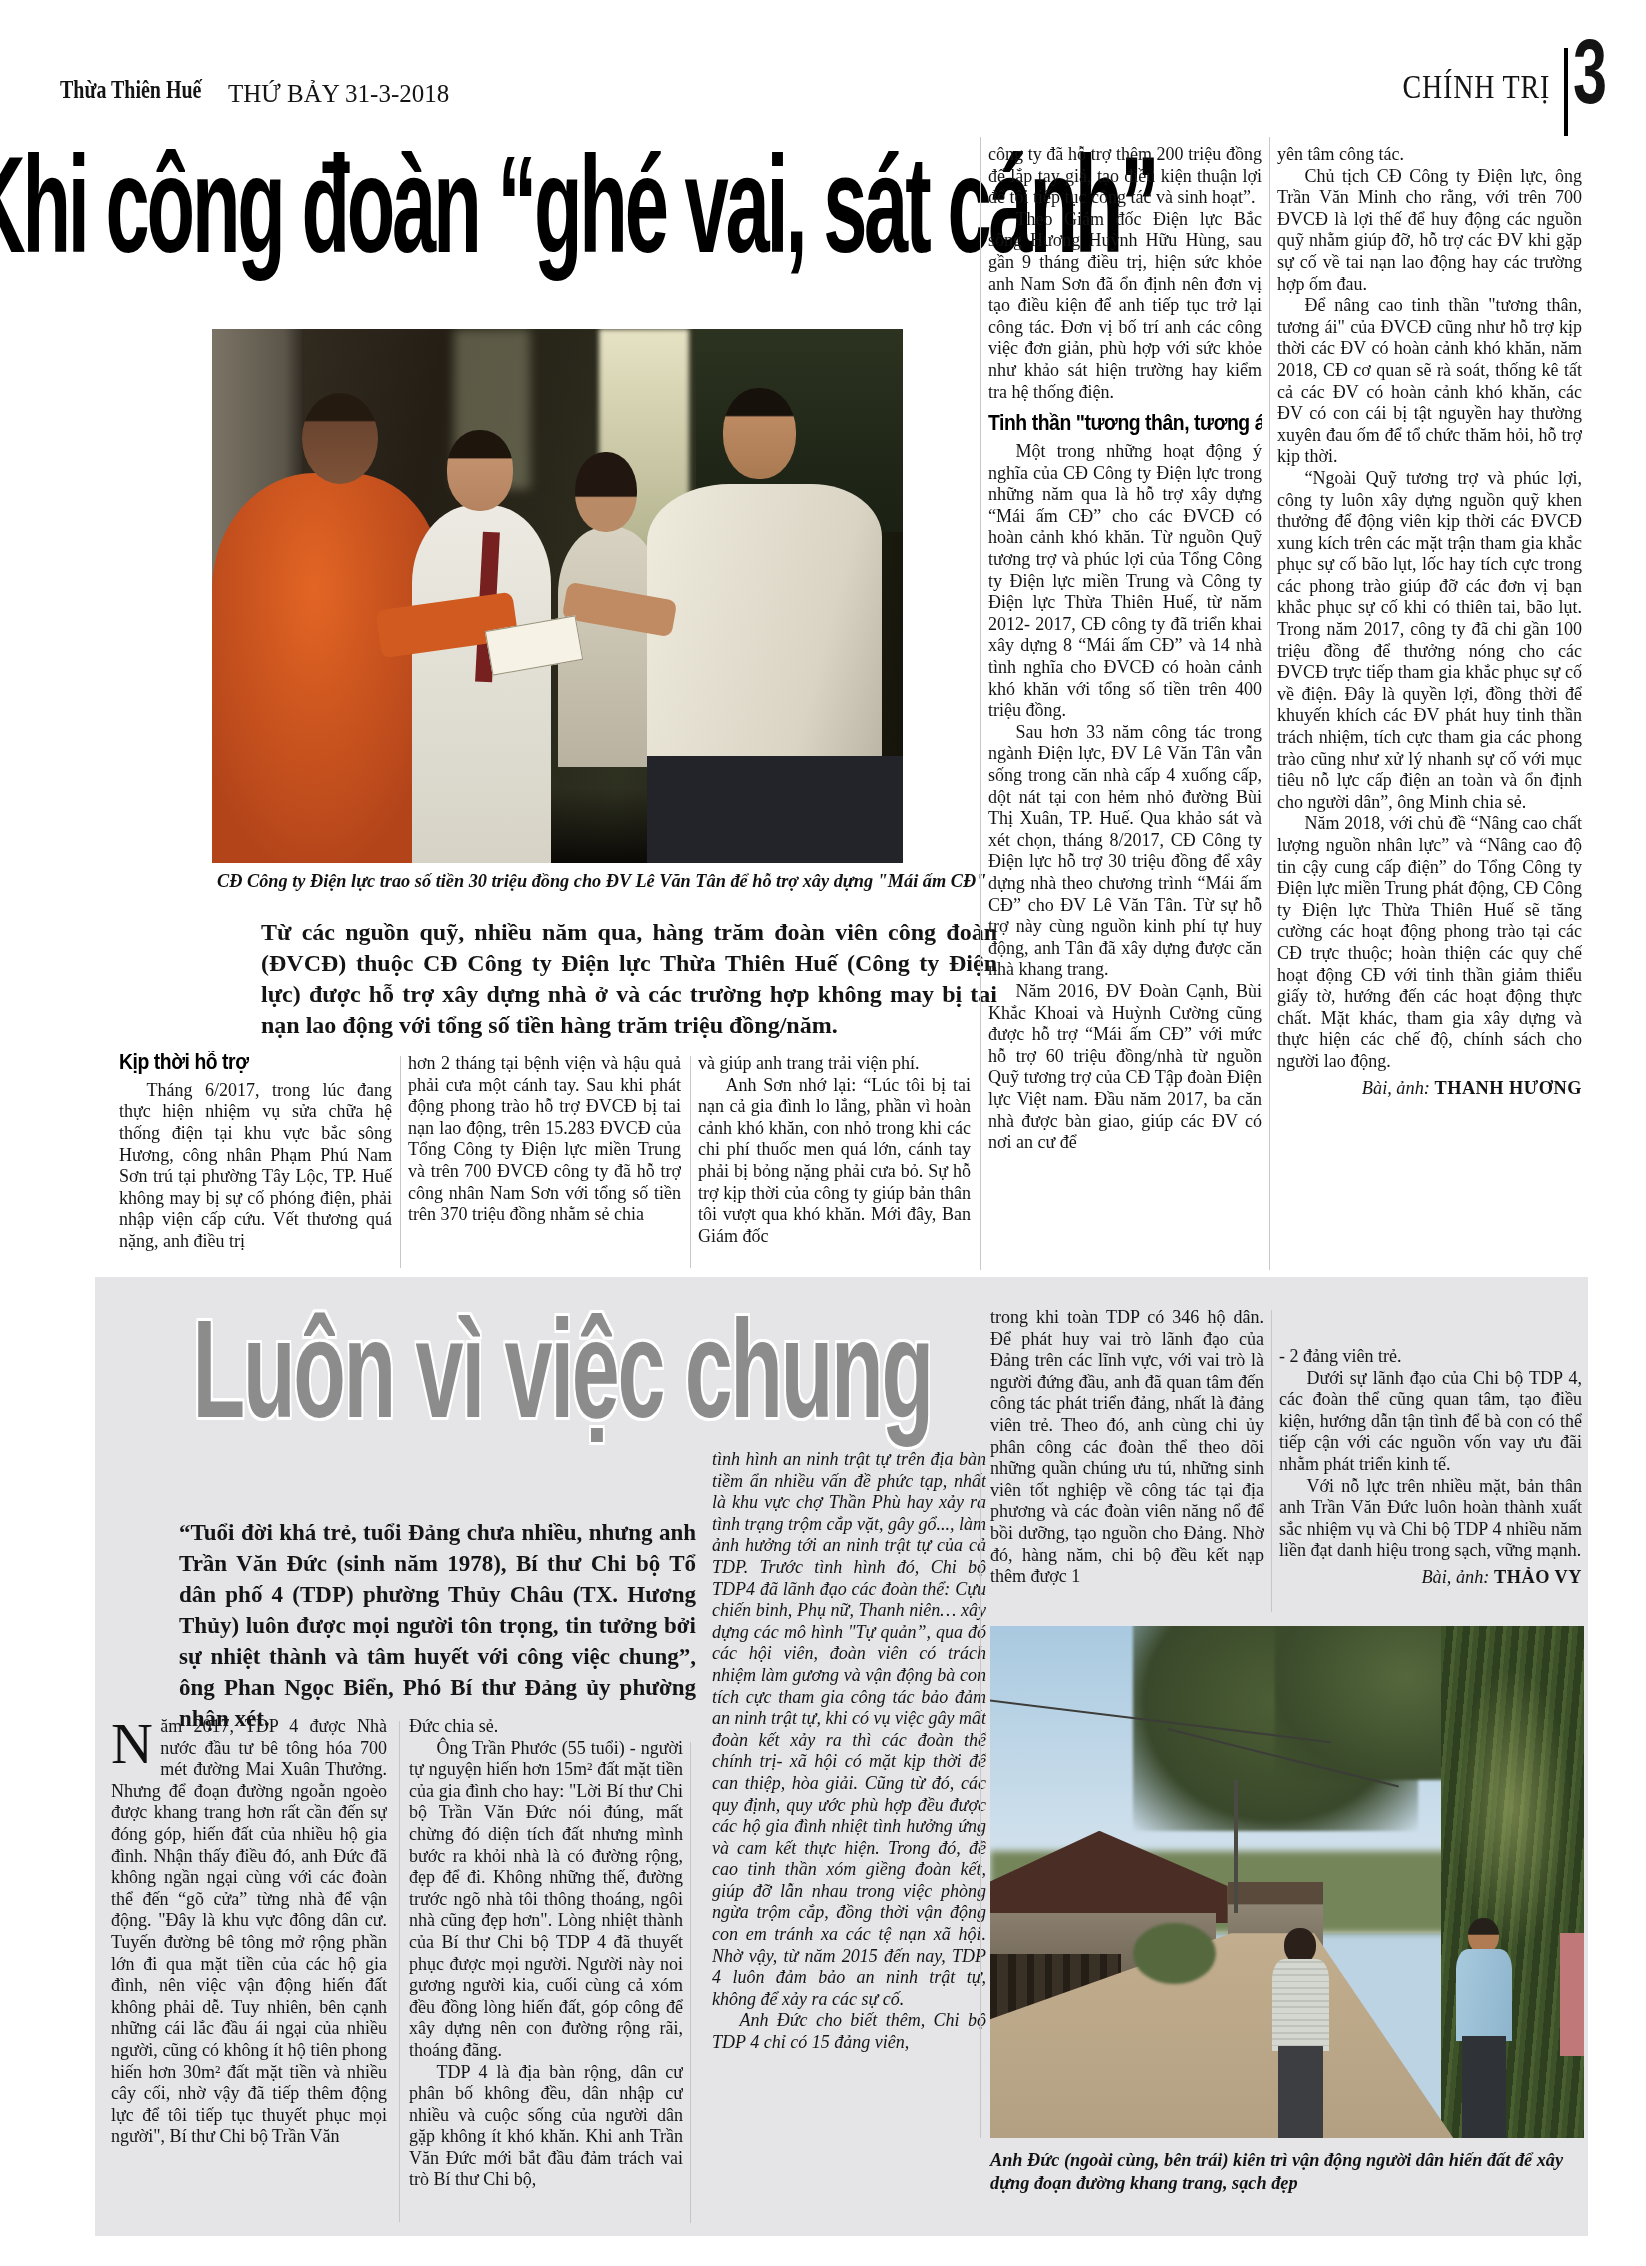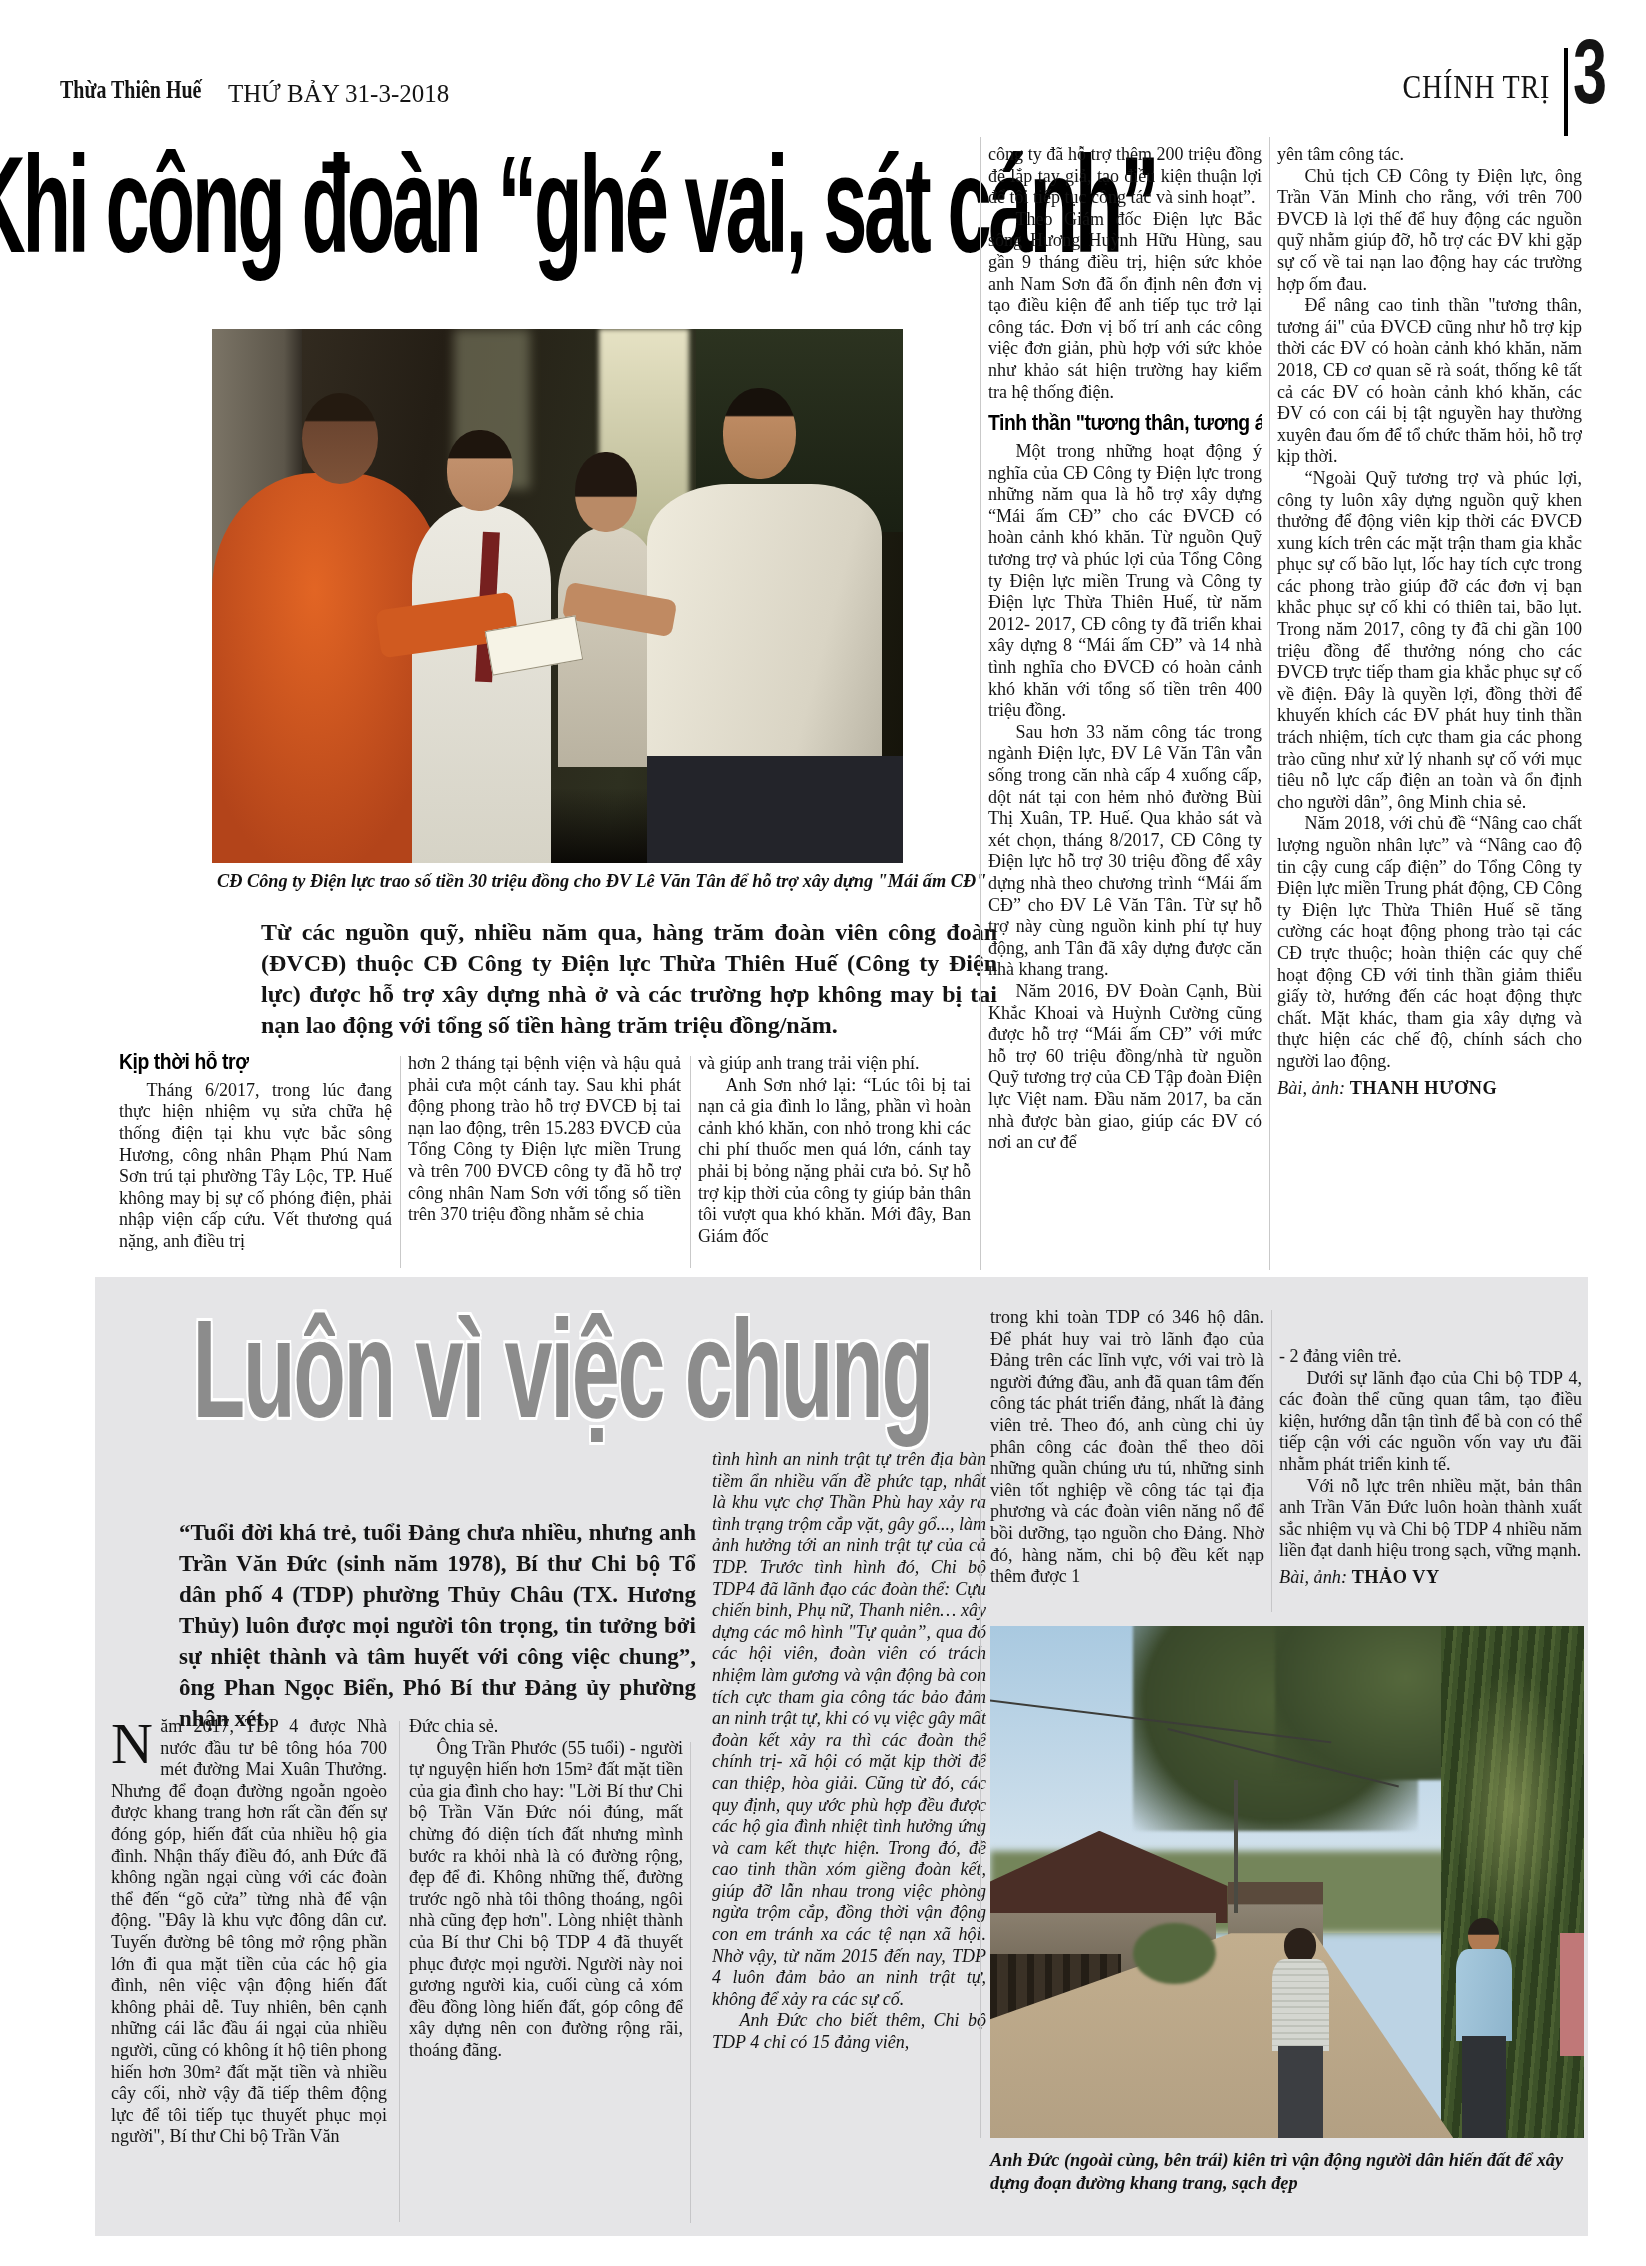--- a/index.html
+++ b/index.html
@@ -6,21 +6,21 @@
   body{width:1647px;height:2267px;position:relative;background:#ffffff;overflow:hidden;
        font-family:"Liberation Serif",serif;color:#141414;}
   .abs{position:absolute;}
   .body-text{font-family:"Liberation Serif",serif;font-size:18px;line-height:21.6px;
              text-align:justify;color:#141414;overflow:hidden;}
   .body-text p{margin:0;}
   .body-text p.ind{text-indent:27.4px;}
   .subhead{font-family:"Liberation Sans",sans-serif;font-weight:bold;font-size:22px;
            letter-spacing:-0.5px;transform:scaleX(0.88);transform-origin:0 50%;
            white-space:nowrap;margin:0 0 7.3px 0;color:#000;}
-  .byline{text-align:left;margin-top:5.5px;font-size:18.3px;}
+  .byline{text-align:right;margin-top:5.5px;font-size:18.3px;}
   .byline .lbl{font-style:italic;}
   .byline .nm{font-weight:bold;letter-spacing:0.5px;}
   .cap{font-family:"Liberation Serif",serif;font-style:italic;font-weight:bold;
        font-size:18.3px;line-height:23px;color:#111;}
   .colrule{position:absolute;width:0.9px;background:#c9c9c9;}
   .hl-wrap{display:flex;justify-content:center;align-items:flex-start;overflow:visible;}
   .hl-inner{font-family:"Liberation Sans",sans-serif;font-weight:bold;white-space:nowrap;
             transform-origin:50% 0;line-height:1.05;}
   .dropcap{float:left;font-family:"Liberation Serif",serif;font-size:58px;line-height:48px;
            padding:3.7px 7.3px 0 0;color:#111;}
@@ -114,20 +114,21 @@
 <div class="abs" style="left:179px;top:1517px;width:517px;height:217px;font-weight:bold;font-size:23px;line-height:31px;text-align:justify;">“Tuổi đời khá trẻ, tuổi Đảng chưa nhiều, nhưng anh Trần Văn Đức (sinh năm 1978), Bí thư Chi bộ Tổ dân phố 4 (TDP) phường Thủy Châu (TX. Hương Thủy) luôn được mọi người tôn trọng, tin tưởng bởi sự nhiệt thành và tâm huyết với công việc chung”, ông Phan Ngọc Biển, Phó Bí thư Đảng ủy phường nhận xét.</div>
 
 <div class="abs body-text" style="left:111px;top:1716px;width:276px;height:514px;">
   <p>
     <span class="dropcap">N</span><span>ăm 2017, TDP 4 được Nhà nước đầu tư bê tông hóa 700 mét đường Mai Xuân Thưởng. Nhưng để đoạn đường ngoằn ngoèo được khang trang hơn rất cần đến sự đóng góp, hiến đất của nhiều hộ gia đình. Nhận thấy điều đó, anh Đức đã không ngần ngại cùng với các đoàn thể đến “gõ cửa” từng nhà để vận động. "Đây là khu vực đông dân cư. Tuyến đường bê tông mở rộng phần lớn đi qua mặt tiền của các hộ gia đình, nên việc vận động hiến đất không phải dễ. Tuy nhiên, bên cạnh những cái lắc đầu ái ngại của nhiều người, cũng có không ít hộ tiên phong hiến hơn 30m² đất mặt tiền và nhiều cây cối, nhờ vậy đã tiếp thêm động lực để tôi tiếp tục thuyết phục mọi người", Bí thư Chi bộ Trần Văn</span>
   </p>
 </div>
 <div class="abs body-text" style="left:409px;top:1716px;width:274px;height:514px;">
   <p>Đức chia sẻ.</p>
   <p class="ind">Ông Trần Phước (55 tuổi) - người tự nguyện hiến hơn 15m² đất mặt tiền của gia đình cho hay: "Lời Bí thư Chi bộ Trần Văn Đức nói đúng, mất chừng đó diện tích đất nhưng mình bước ra khỏi nhà là có đường rộng, đẹp để đi. Không những thế, đường trước ngõ nhà tôi thông thoáng, ngôi nhà cũng đẹp hơn". Lòng nhiệt thành của Bí thư Chi bộ TDP 4 đã thuyết phục được mọi người. Người này noi gương người kia, cuối cùng cả xóm đều đồng lòng hiến đất, góp công để xây dựng nên con đường rộng rãi, thoáng đãng.</p>
+  <p class="ind">TDP 4 là địa bàn rộng, dân cư phân bố không đều, dân nhập cư nhiều và cuộc sống của người dân gặp không ít khó khăn. Khi anh Trần Văn Đức mới bắt đầu đảm trách vai trò Bí thư Chi bộ,</p>
 </div>
 <div class="abs body-text" style="left:712px;top:1449px;width:274px;height:694px;font-style:italic;">
   <p>tình hình an ninh trật tự trên địa bàn tiềm ẩn nhiều vấn đề phức tạp, nhất là khu vực chợ Thần Phù hay xảy ra tình trạng trộm cắp vặt, gây gổ..., làm ảnh hưởng tới an ninh trật tự của cả TDP. Trước tình hình đó, Chi bộ TDP4 đã lãnh đạo các đoàn thể: Cựu chiến binh, Phụ nữ, Thanh niên… xây dựng các mô hình "Tự quản”, qua đó các hội viên, đoàn viên có trách nhiệm làm gương và vận động bà con tích cực tham gia công tác bảo đảm an ninh trật tự, khi có vụ việc gây mất đoàn kết xảy ra thì các đoàn thể chính trị- xã hội có mặt kịp thời để can thiệp, hòa giải. Cũng từ đó, các quy định, quy ước phù hợp đều được các hộ gia đình nhiệt tình hưởng ứng và cam kết thực hiện. Trong đó, đề cao tinh thần xóm giềng đoàn kết, giúp đỡ lẫn nhau trong việc phòng ngừa trộm cắp, đồng thời vận động con em tránh xa các tệ nạn xã hội. Nhờ vậy, từ năm 2015 đến nay, TDP 4 luôn đảm bảo an ninh trật tự, không để xảy ra các sự cố.</p>
   <p class="ind">Anh Đức cho biết thêm, Chi bộ TDP 4 chỉ có 15 đảng viên,</p>
 </div>
 <div class="abs body-text" style="left:990px;top:1307px;width:274px;height:311px;">
   <p>trong khi toàn TDP có 346 hộ dân. Để phát huy vai trò lãnh đạo của Đảng trên các lĩnh vực, với vai trò là người đứng đầu, anh đã quan tâm đến công tác phát triển đảng, nhất là đảng viên trẻ. Theo đó, anh cùng chi ủy phân công các đoàn thể theo dõi những quần chúng ưu tú, những sinh viên tốt nghiệp về công tác tại địa phương và các đoàn viên năng nổ để bồi dưỡng, tạo nguồn cho Đảng. Nhờ đó, hàng năm, chi bộ đều kết nạp thêm được 1</p>
 </div>
 <div class="abs body-text" style="left:1279px;top:1307px;width:303px;height:322px;margin-top:39px;">
   <p>- 2 đảng viên trẻ.</p>

